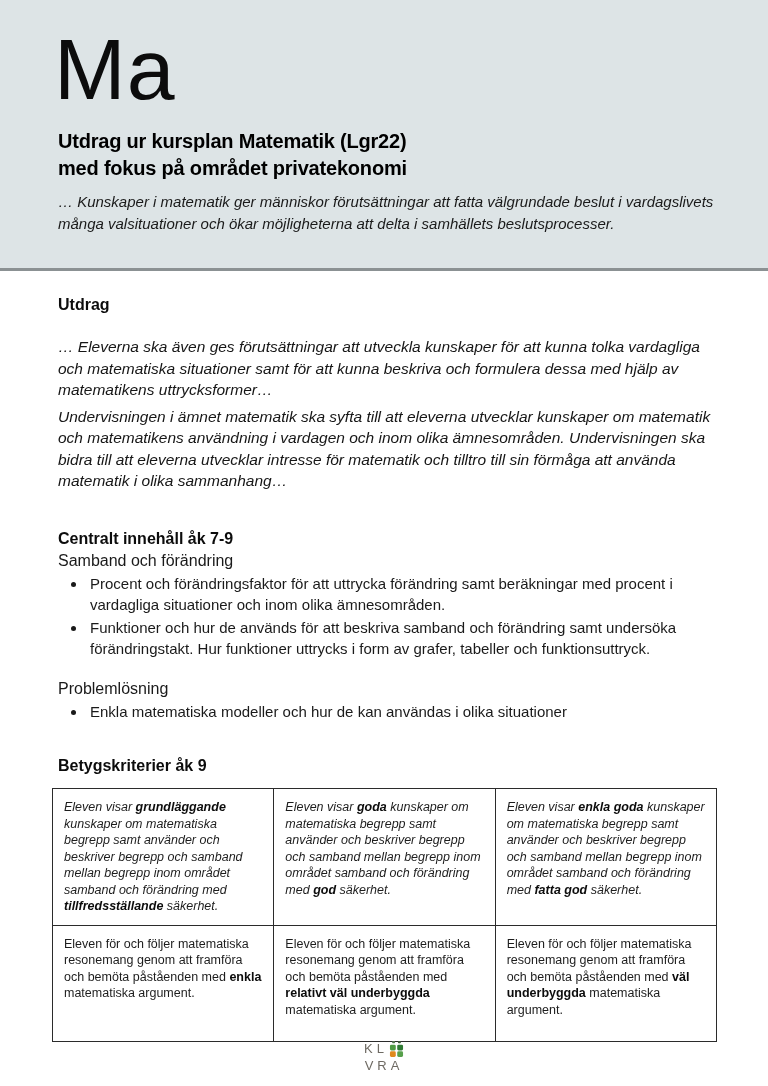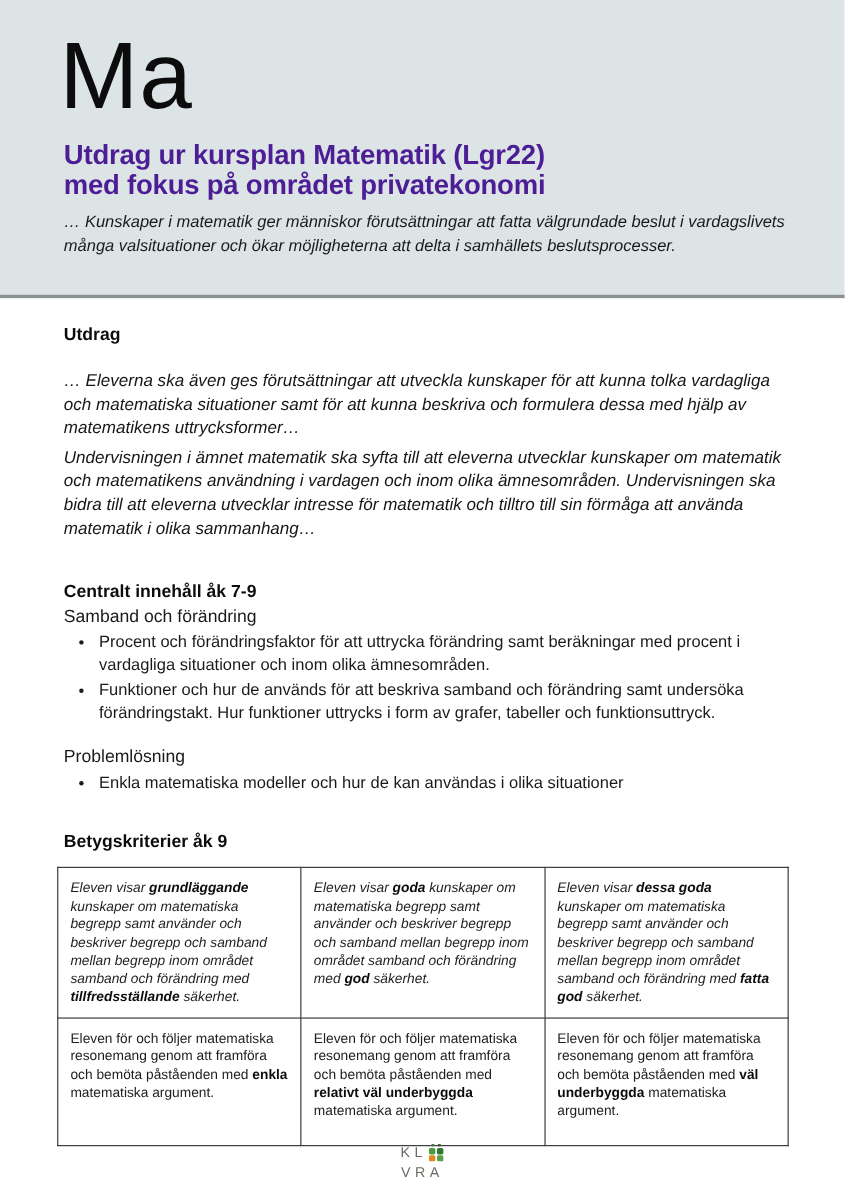--- a/index.html
+++ b/index.html
@@ -23,25 +23,25 @@
   .ma{
     font-size:86px;
     line-height:1.0;
     font-weight:400;
     letter-spacing:1px;
     color:#0c0c0c;
     margin:0 0 0 -4px;
   }
   .doc-title{
     margin-top:16px;
-    font-size:25px;
+    font-size:20px;
     font-weight:700;
     line-height:27px;
     letter-spacing:-0.2px;
-    color:#4c1d95;
+    color:#000000;
   }
   .lede{
     margin-top:9px;
     font-style:italic;
     font-size:15px;
     line-height:21.5px;
     max-width:680px;
     color:#1a1a1a;
   }
   
@@ -148,21 +148,21 @@
     <ul class="bullets">
       <li>Enkla matematiska modeller och hur de kan användas i olika situationer</li>
     </ul>
 
     <div class="section-heading betyg-heading">Betygskriterier åk 9</div>
     <table class="criteria">
       <tbody>
         <tr class="row-1">
           <td>Eleven visar <strong>grundläggande</strong> kunskaper om matematiska begrepp samt använder och beskriver begrepp och samband mellan begrepp inom området samband och förändring med <strong>tillfredsställande</strong> säkerhet.</td>
           <td>Eleven visar <strong>goda</strong> kunskaper om matematiska begrepp samt använder och beskriver begrepp och samband mellan begrepp inom området samband och förändring med <strong>god</strong> säkerhet.</td>
-          <td>Eleven visar <strong>dessa goda</strong> kunskaper om matematiska begrepp samt använder och beskriver begrepp och samband mellan begrepp inom området samband och förändring med <strong>fatta god</strong> säkerhet.</td>
+          <td>Eleven visar <strong>enkla goda</strong> kunskaper om matematiska begrepp samt använder och beskriver begrepp och samband mellan begrepp inom området samband och förändring med <strong>fatta god</strong> säkerhet.</td>
         </tr>
         <tr class="row-2">
           <td>Eleven för och följer matematiska resonemang genom att framföra och bemöta påståenden med <strong>enkla</strong> matematiska argument.</td>
           <td>Eleven för och följer matematiska resonemang genom att framföra och bemöta påståenden med <strong>relativt väl underbyggda</strong> matematiska argument.</td>
           <td>Eleven för och följer matematiska resonemang genom att framföra och bemöta påståenden med <strong>väl underbyggda</strong> matematiska argument.</td>
         </tr>
       </tbody>
     </table>
 
   </div>

